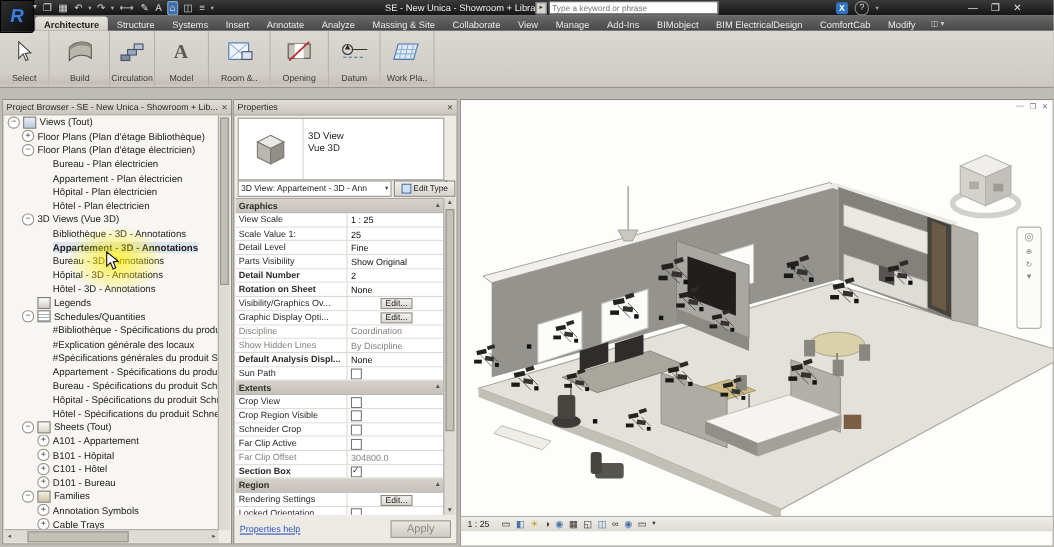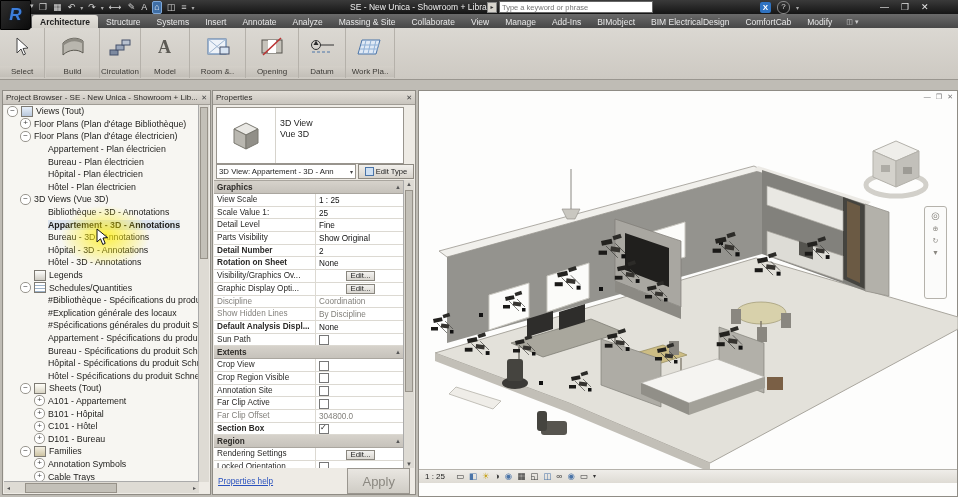--- a/index.html
+++ b/index.html
@@ -80,21 +80,21 @@
   .psec{height:12px;background:linear-gradient(#d6d2cb,#c6c2bb);border-bottom:1px solid #aaa69f;font-size:8.2px;font-weight:bold;color:#2e2c29;display:flex;align-items:center;padding:0 3px;}
   .psec .sq{margin-left:auto;font-size:6px;color:#555;}
   .cb{width:8px;height:8px;border:1px solid #777;background:#fff;display:inline-block;position:relative;}
   .cb.on::after{content:"✓";position:absolute;left:0px;top:-2px;font-size:8px;color:#222;}
   .editbtn{background:linear-gradient(#f4f3f1,#d9d6d0);border:1px solid #8a877f;font-size:7.8px;color:#222;height:10px;line-height:8px;padding:0 4px;margin:0 auto;}
   #prop-vscroll{position:absolute;right:1px;top:89px;width:10px;bottom:26px;background:#dedbd4;border-left:1px solid #aaa;}
   #prop-vscroll .arr{position:absolute;left:0;right:0;font-size:6px;color:#555;text-align:center;}
   #prop-vscroll .thumb{position:absolute;left:1px;right:1px;top:10px;height:200px;background:#c3c0b8;border:1px solid #979289;}
   #propfoot{position:absolute;left:1px;right:1px;bottom:1px;height:24px;background:#eeebe5;display:flex;align-items:center;padding:0 4px;}
   #prophelp{font-size:8.2px;color:#2a52be;text-decoration:underline;}
-  #applybtn{margin-left:auto;background:linear-gradient(#e9e6e1,#cfccc5);border:1px solid #9a968f;color:#8b8881;font-size:13px;height:26px;padding:0 14px;}
+  #applybtn{margin-left:auto;background:linear-gradient(#e9e6e1,#cfccc5);border:1px solid #9a968f;color:#8b8881;font-size:10px;height:16px;padding:0 14px;}
   
   #viewarea{left:418px;top:90px;width:540px;height:407px;background:#fdfdfc;border:1px solid #8f8c85;box-sizing:border-box;}
   #viewwin-controls{position:absolute;right:4px;top:2px;display:flex;gap:5px;color:#777;font-size:7px;}
   #navbar{position:absolute;right:10px;top:115px;width:21px;height:88px;background:#fbfbfa;border:1px solid #b5b2ab;border-radius:3px;display:flex;flex-direction:column;align-items:center;gap:4px;padding-top:3px;font-size:10px;color:#8a8781;}
   #navbar .small{font-size:7px;}
   #vcb{position:absolute;left:0;right:0;bottom:13px;height:13px;background:linear-gradient(#efede9,#dedbd4);border-top:1px solid #b5b2ab;display:flex;align-items:center;gap:5px;padding:0 6px;font-size:8px;color:#444;}
   #vcb .vi{font-size:8.5px;line-height:11px;}
   #vcb .vi.sun{color:#c8a41d;} #vcb .vi.blue{color:#4a74a8;} #vcb .vi.dark{color:#333;}
   #vcb-scale{font-size:8px;color:#222;padding-right:6px;}
 </style>
@@ -267,25 +267,25 @@
       <div class="trow l1">
           <span class="exp">+</span>
           <span class="tlabel">Floor Plans (Plan d'étage Bibliothèque)</span>
         </div>
       <div class="trow l1">
           <span class="exp">−</span>
           <span class="tlabel">Floor Plans (Plan d'étage électricien)</span>
         </div>
       <div class="trow l2">
           <span class="exp none"></span>
+          <span class="tlabel">Bureau - Plan électricien</span>
+        </div>
+      <div class="trow l2">
+          <span class="exp none"></span>
           <span class="tlabel">Appartement - Plan électricien</span>
-        </div>
-      <div class="trow l2">
-          <span class="exp none"></span>
-          <span class="tlabel">Bureau - Plan électricien</span>
         </div>
       <div class="trow l2">
           <span class="exp none"></span>
           <span class="tlabel">Hôpital - Plan électricien</span>
         </div>
       <div class="trow l2">
           <span class="exp none"></span>
           <span class="tlabel">Hôtel - Plan électricien</span>
         </div>
       <div class="trow l1">
@@ -501,21 +501,21 @@
             <span class="cb"></span>
           </span>
         </div>
       <div class="prow">
           <span class="plab">Crop Region Visible</span>
           <span class="pval">
             <span class="cb"></span>
           </span>
         </div>
       <div class="prow">
-          <span class="plab">Annotation Site</span>
+          <span class="plab">Schneider Crop</span>
           <span class="pval">
             <span class="cb"></span>
           </span>
         </div>
       <div class="prow">
           <span class="plab">Far Clip Active</span>
           <span class="pval">
             <span class="cb"></span>
           </span>
         </div>

